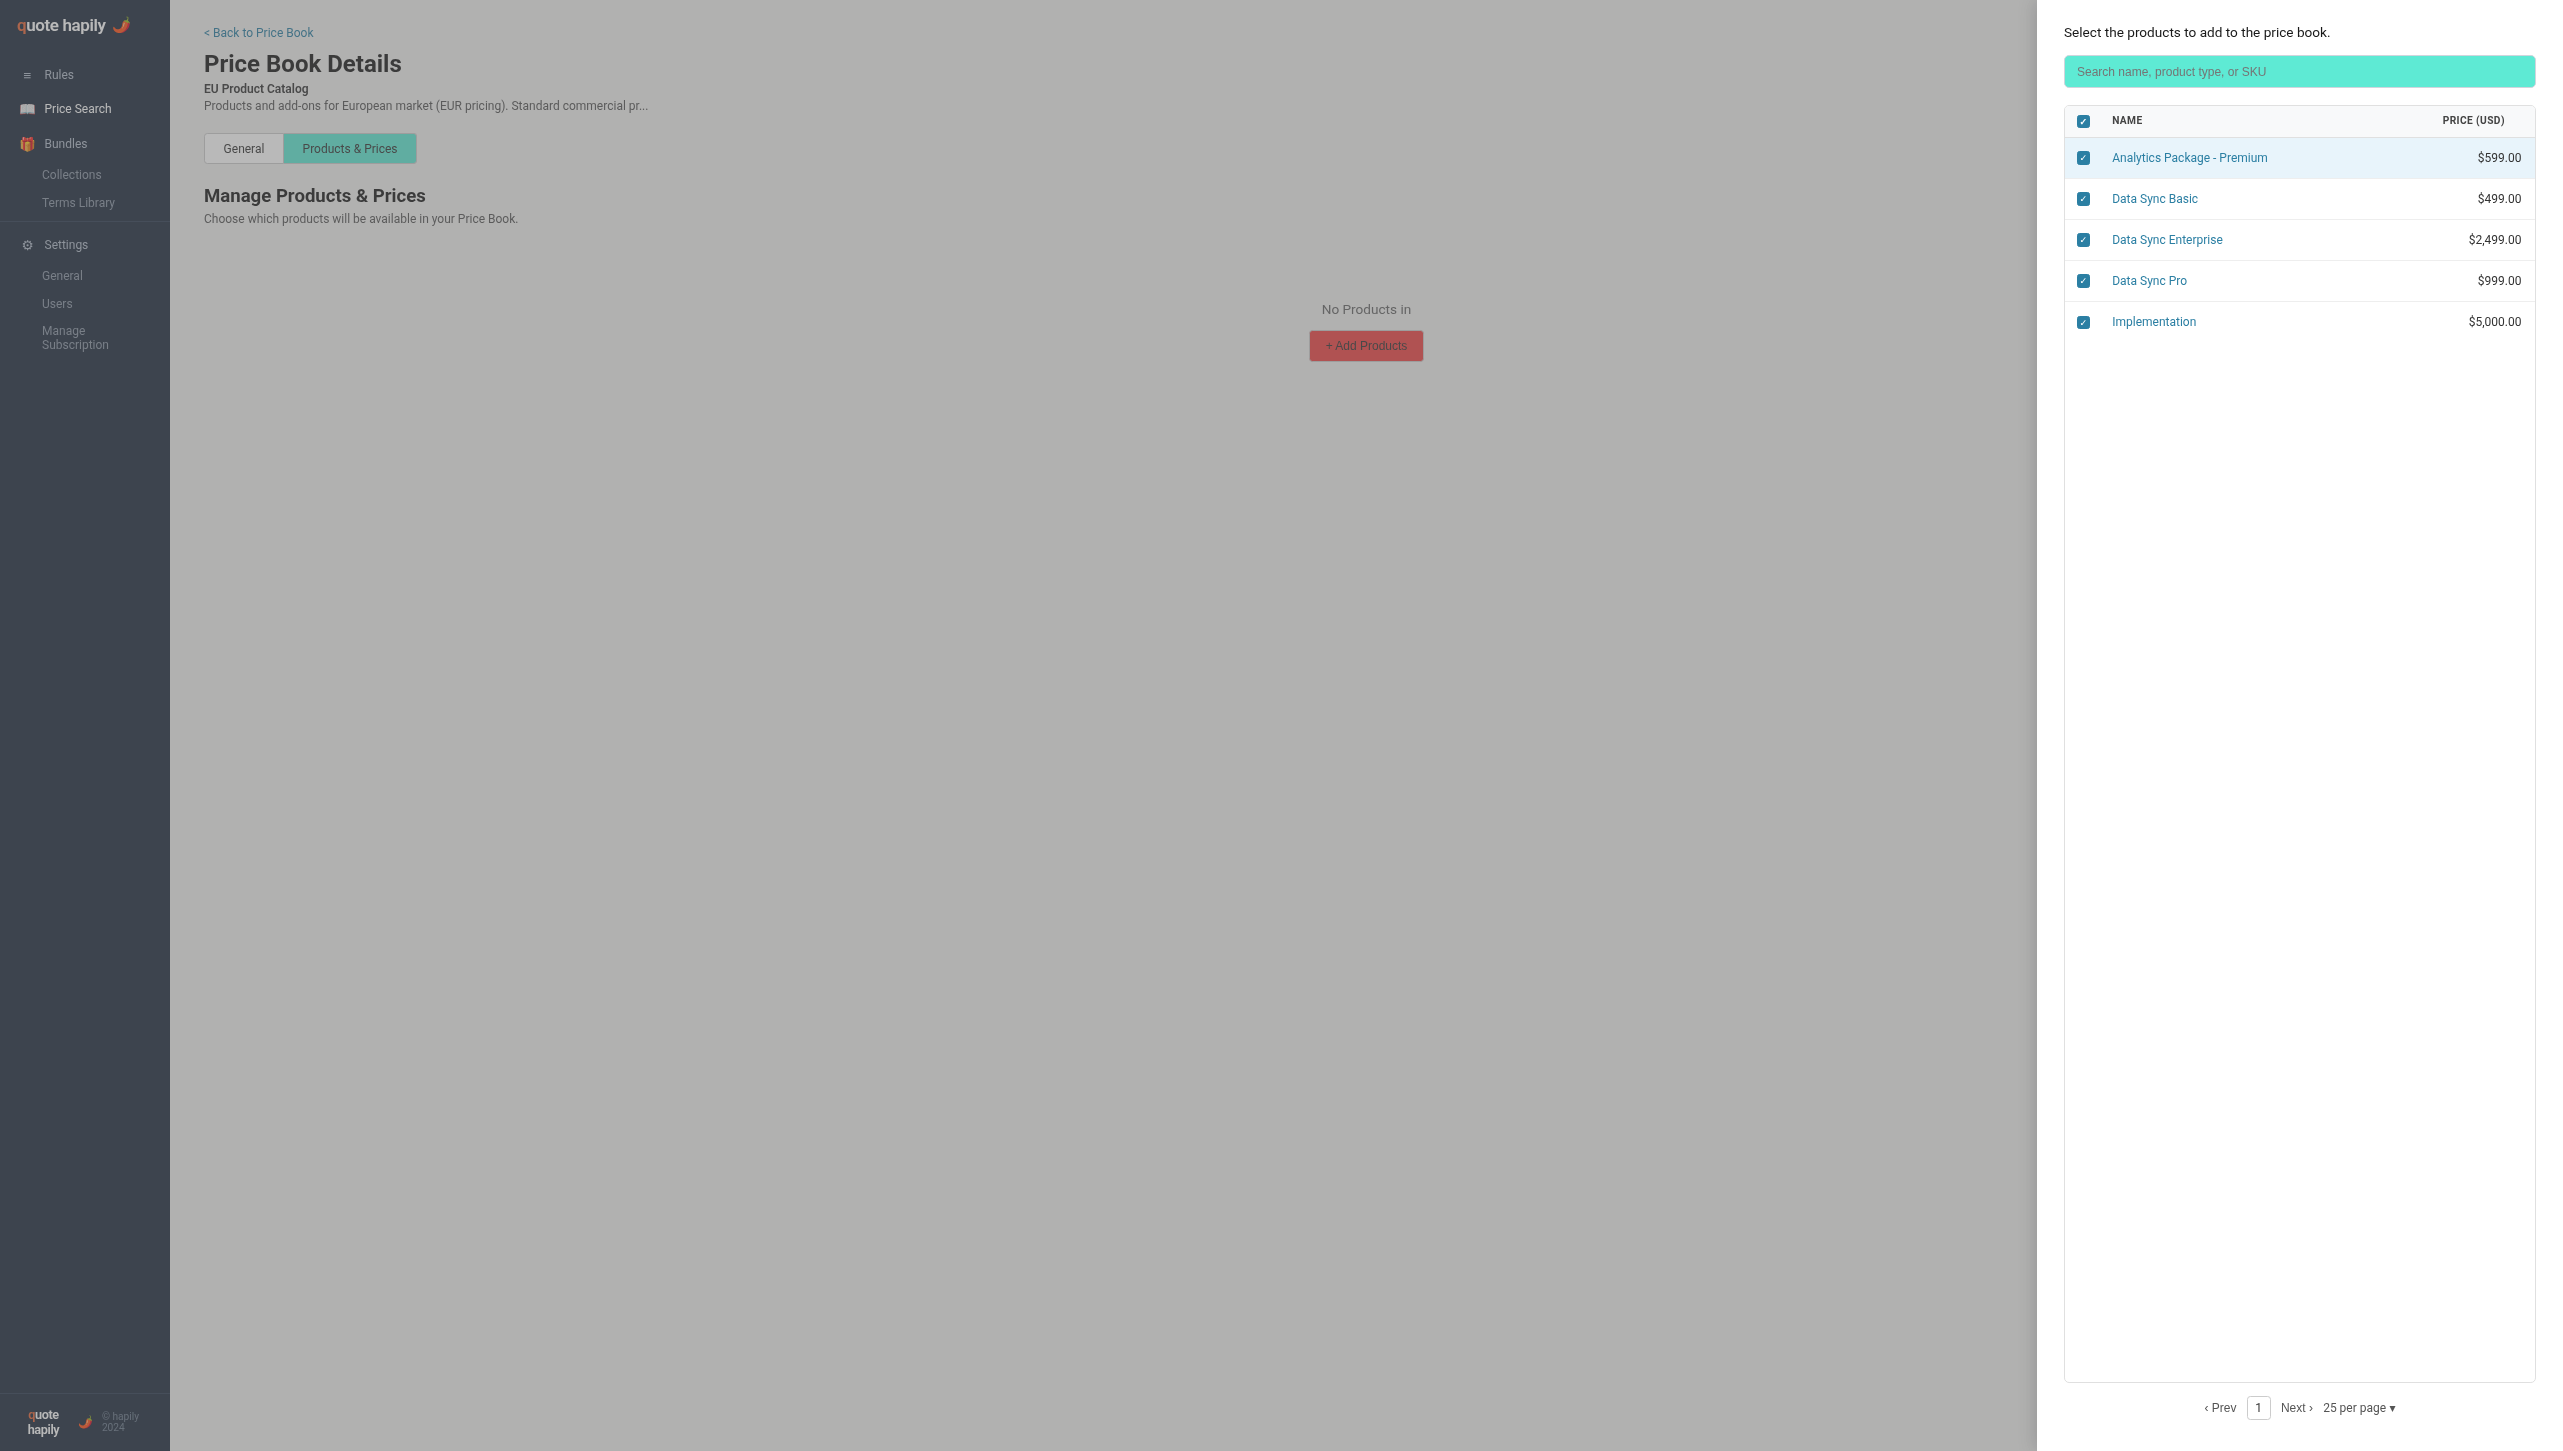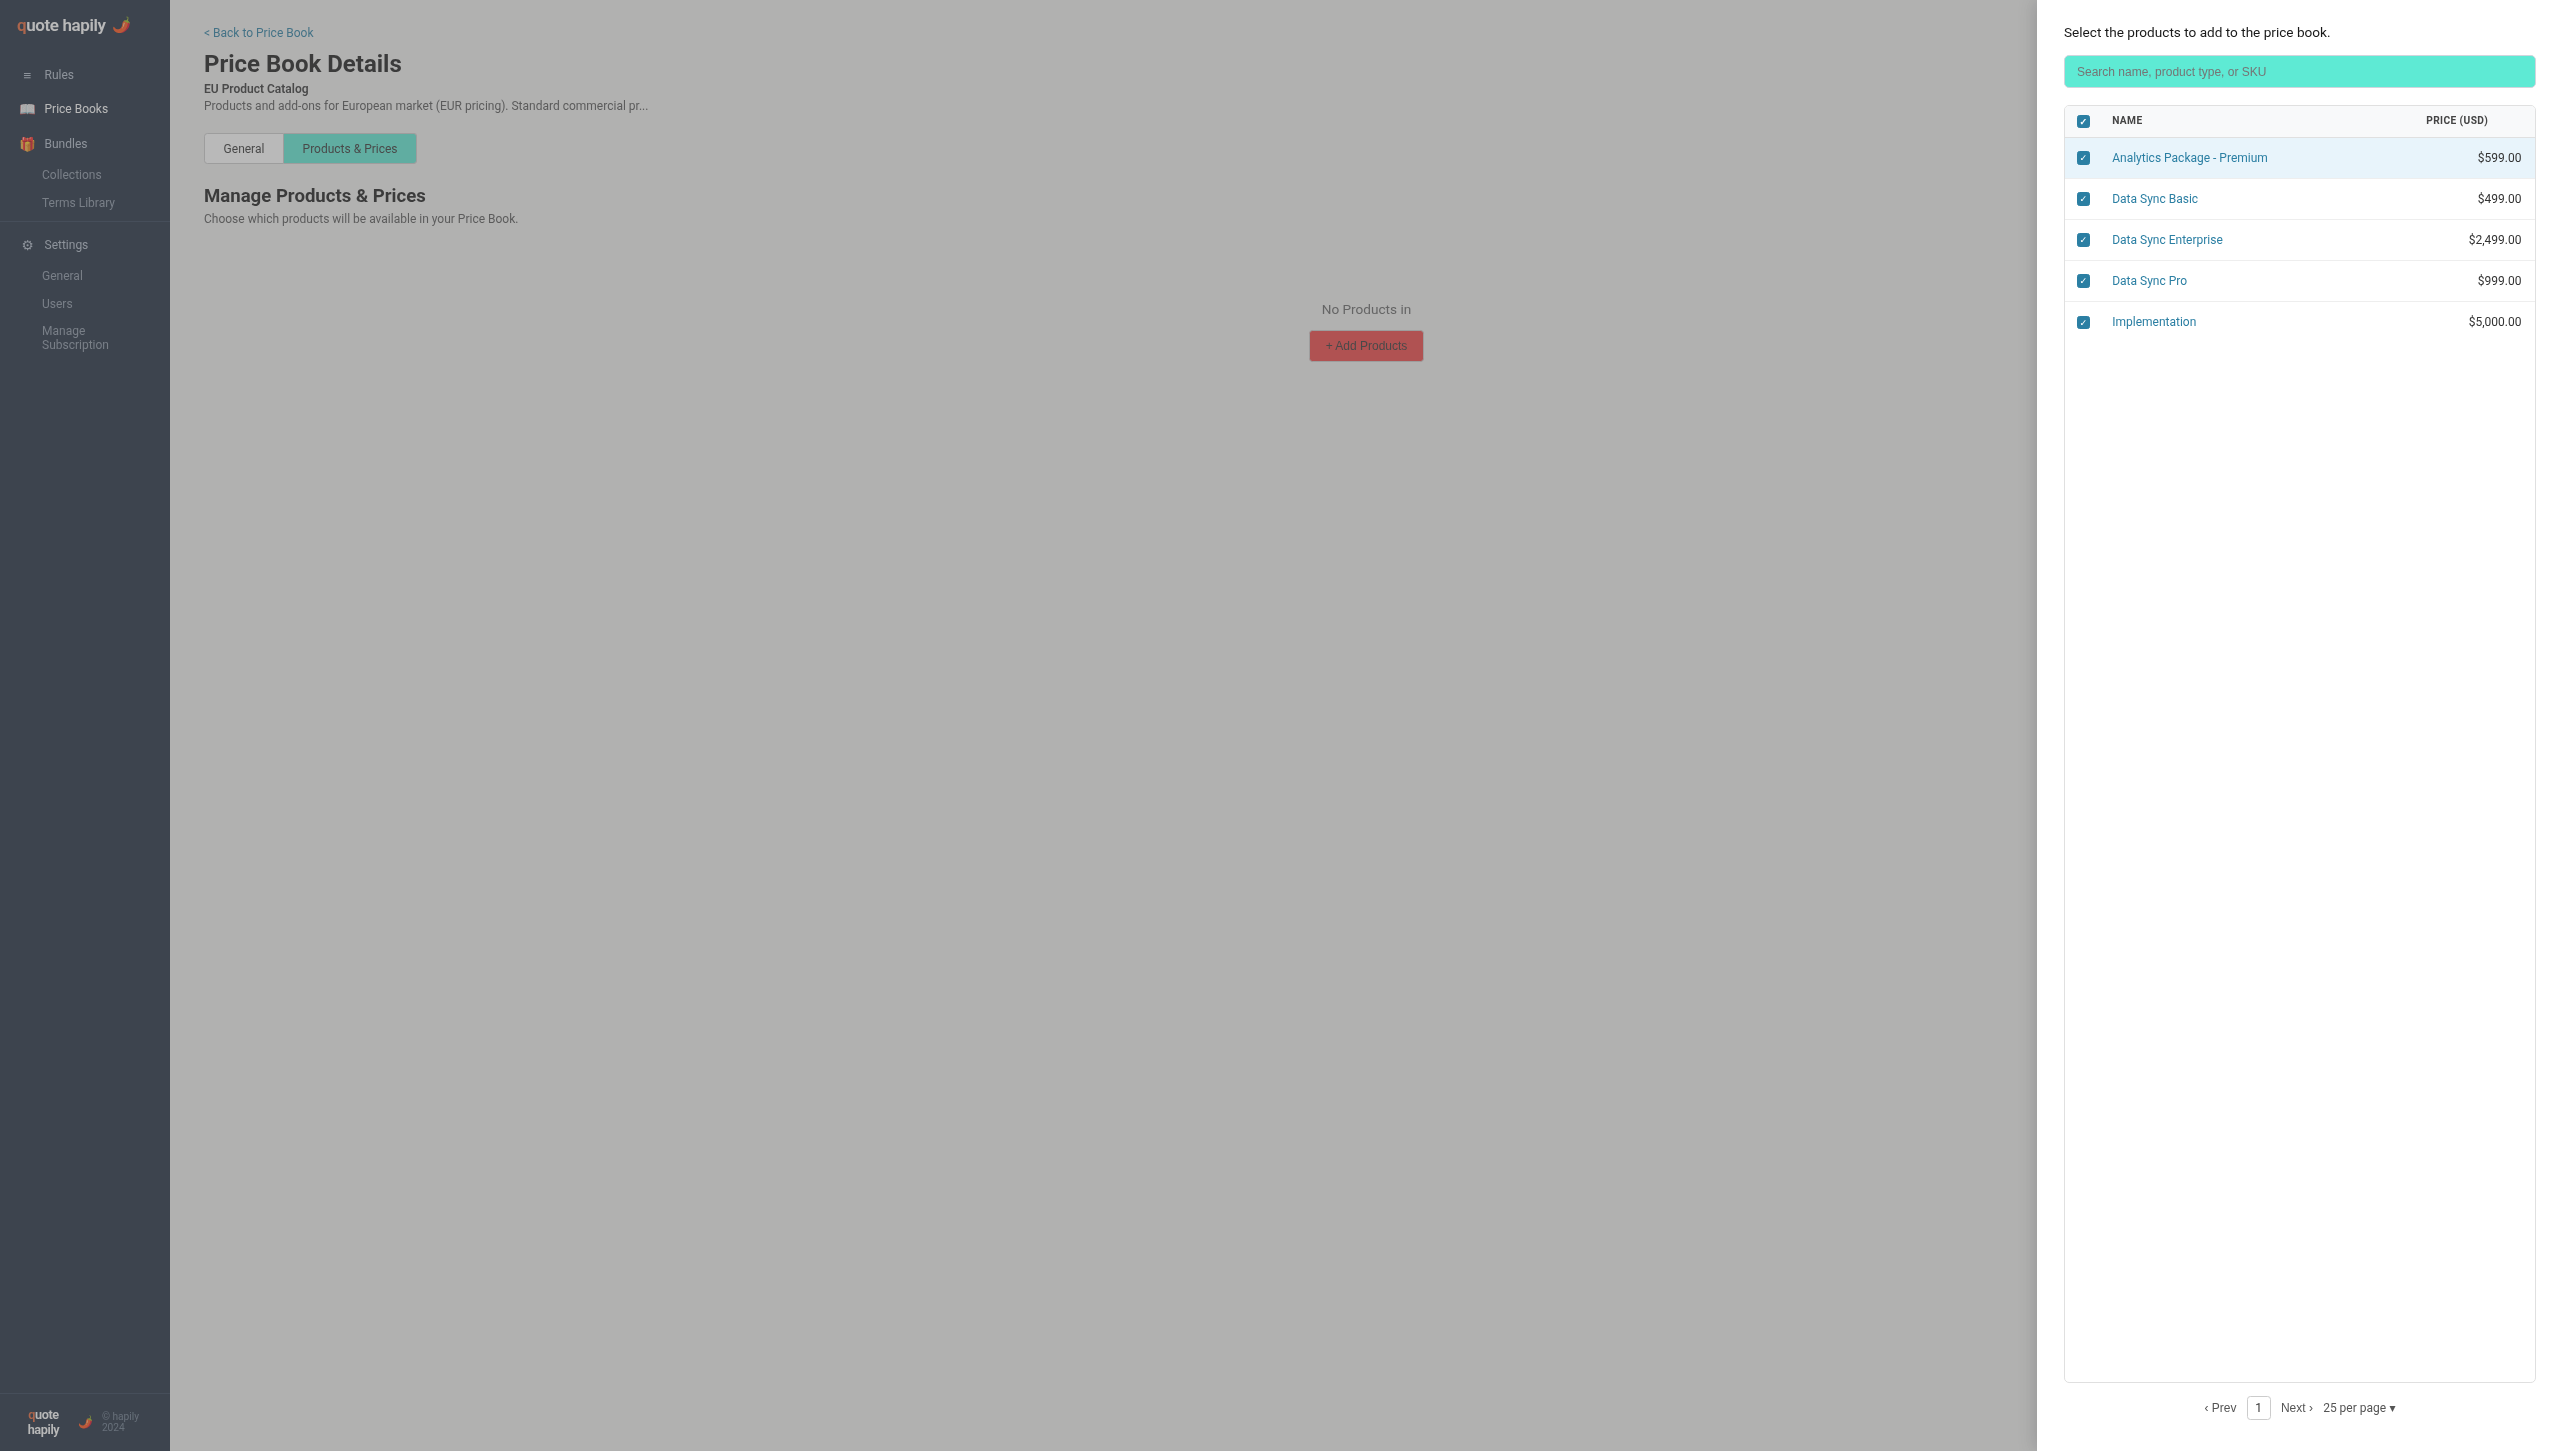--- a/index.html
+++ b/index.html
@@ -287,21 +287,21 @@
     <span class="logo-icon">🌶️</span>
   </div>
 
   <nav class="sidebar-nav">
     <div class="nav-item">
       <span class="nav-icon">≡</span>
       <span>Rules</span>
     </div>
     <div class="nav-item active">
       <span class="nav-icon">📖</span>
-      <span>Price Books</span>
+      <span>Price Search</span>
     </div>
     <div class="nav-item">
       <span class="nav-icon">🎁</span>
       <span>Bundles</span>
     </div>
     <div class="nav-sub-item">
       <span>Collections</span>
     </div>
     <div class="nav-sub-item">
       <span>Terms Library</span>
@@ -358,21 +358,21 @@
   <div class="search-input-wrap">
     <input class="search-input" type="text" placeholder="Search name, product type, or SKU" style="">
   </div>
 
   <div class="products-table">
     <div class="table-header">
       <div class="th th-check">
         <div class="cb checked"></div>
       </div>
       <div class="th">NAME</div>
-      <div class="th" style="text-align:left;padding-right:13.6px;">PRICE (USD)</div>
+      <div class="th" style="text-align:center;padding-right:13.6px;">PRICE (USD)</div>
     </div>
     <div class="table-body" id="table-body">
     <div class="table-row selected">
       <div class="td td-check">
         <div class="cb checked"></div>
       </div>
       <div class="td td-name">Analytics Package - Premium</div>
       <div class="td td-price" style="text-align:right;padding-right:13.6px;">$599.00</div>
     </div>
         <div class="table-row">

